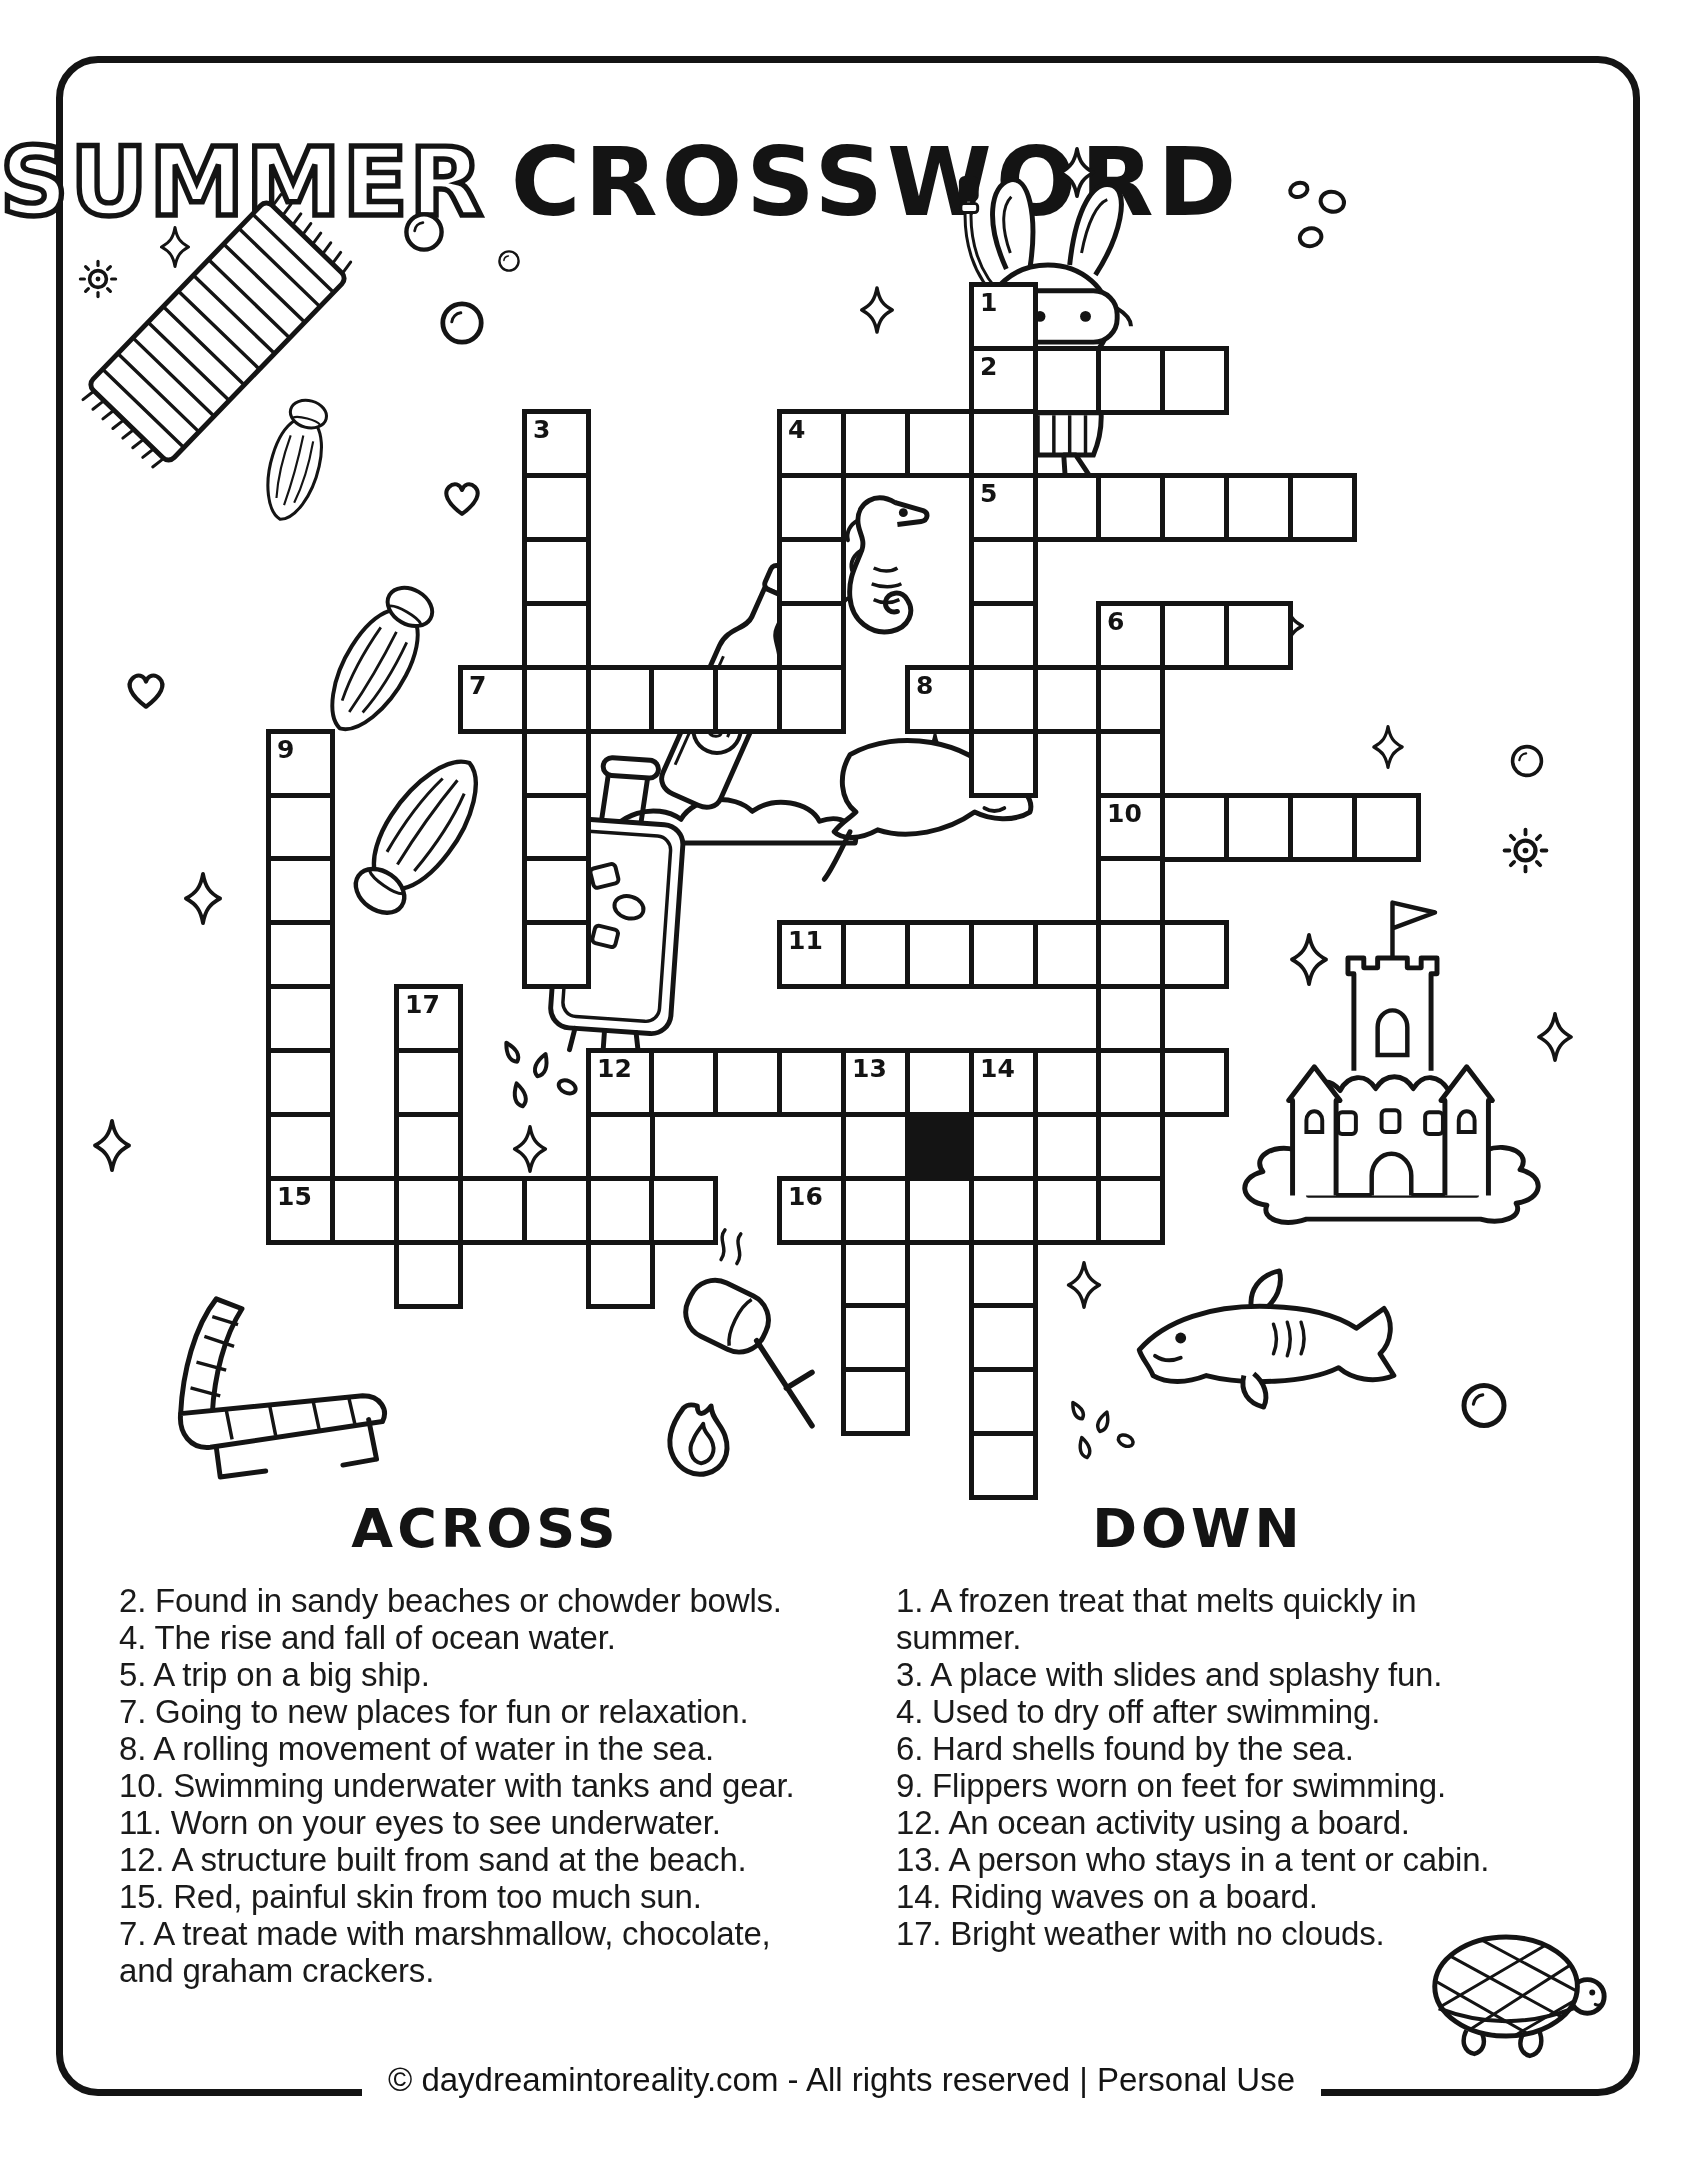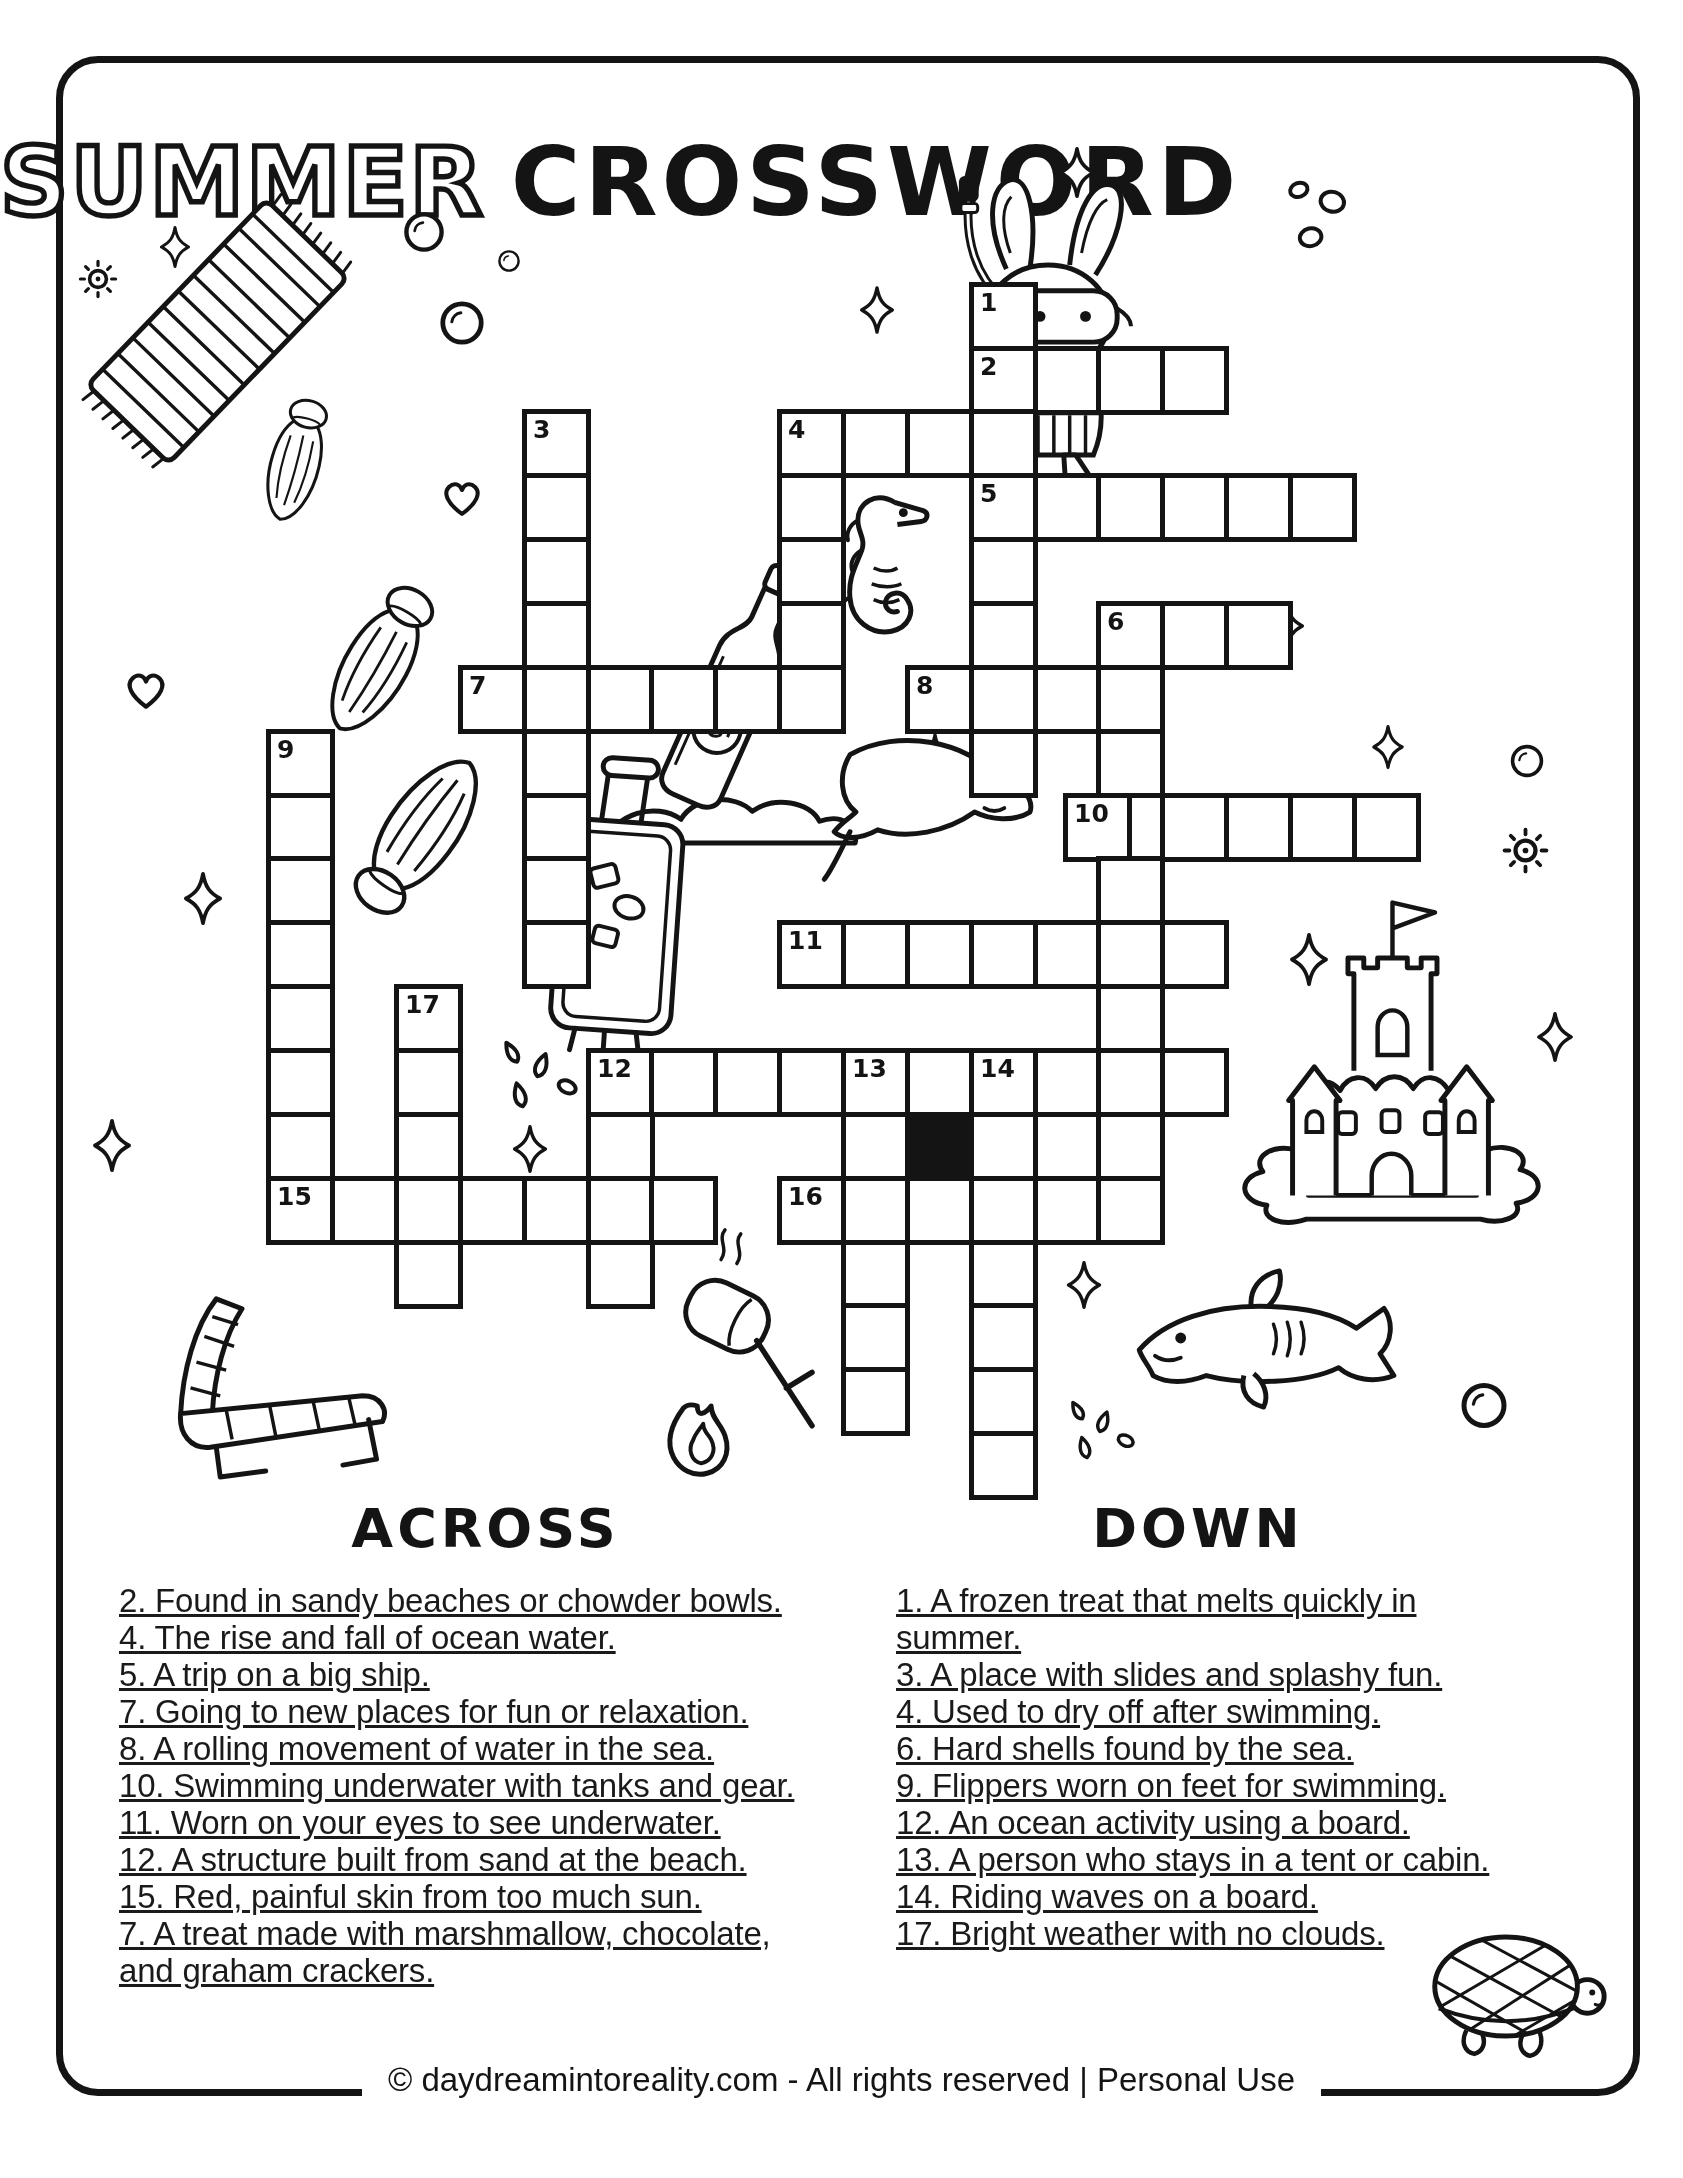--- a/index.html
+++ b/index.html
@@ -14,21 +14,21 @@
   .t-solid{color:#141414;margin-left:26px;letter-spacing:4px;text-align:center;}
   
   #grid .cell{position:absolute;box-sizing:border-box;width:69px;height:69px;
         border:5px solid #141414;background:#fff;}
   #grid .cell.black{background:#141414;}
   #grid .num{position:absolute;left:6px;top:3px;font-family:"DejaVu Sans",sans-serif;
         font-weight:700;font-size:25px;line-height:1;color:#141414;}
   
   .sec-h{position:absolute;text-align:center;font-family:"DejaVu Sans",sans-serif;
         font-weight:800;font-size:54px;letter-spacing:4px;color:#141414;}
-  .clues{position:absolute;font-size:33px;line-height:37px;letter-spacing:-0.2px;color:#1a1a1a;text-decoration:underline;}
+  .clues{position:absolute;font-size:33px;line-height:37px;letter-spacing:-0.2px;color:#1a1a1a;}
   .clues .line{white-space:nowrap;}
   
   .footer{position:absolute;top:2061px;left:0;width:1683px;text-align:center;}
   .footer span{display:inline-block;background:#fff;padding:0 26px;font-size:33px;color:#141414;}
   
   .illus{position:absolute;}
   .illus svg{width:100%;height:100%;overflow:visible;display:block;}
 </style>
 </head>
 <body>
@@ -427,21 +427,21 @@
       <div class="cell" style="left: 1033px; top: 665px;"></div>
       <div class="cell" style="left: 1096px; top: 665px;"></div>
       <div class="cell" style="left: 266px; top: 729px;">
         <span class="num">9</span>
       </div>
       <div class="cell" style="left: 522px; top: 729px;"></div>
       <div class="cell" style="left: 969px; top: 729px;"></div>
       <div class="cell" style="left: 1096px; top: 729px;"></div>
       <div class="cell" style="left: 266px; top: 793px;"></div>
       <div class="cell" style="left: 522px; top: 793px;"></div>
-      <div class="cell" style="left: 1063px; top: 793px; padding-left: 16px;">
+      <div class="cell" style="left: 1096px; top: 793px; padding-left: 16px;">
         <span class="num">10</span>
       </div>
       <div class="cell" style="left: 1160px; top: 793px;"></div>
       <div class="cell" style="left: 1224px; top: 793px;"></div>
       <div class="cell" style="left: 1288px; top: 793px;"></div>
       <div class="cell" style="left: 1352px; top: 793px;"></div>
       <div class="cell" style="left: 266px; top: 856px;"></div>
       <div class="cell" style="left: 522px; top: 856px;"></div>
       <div class="cell" style="left: 1096px; top: 856px;"></div>
       <div class="cell" style="left: 266px; top: 920px;"></div>

